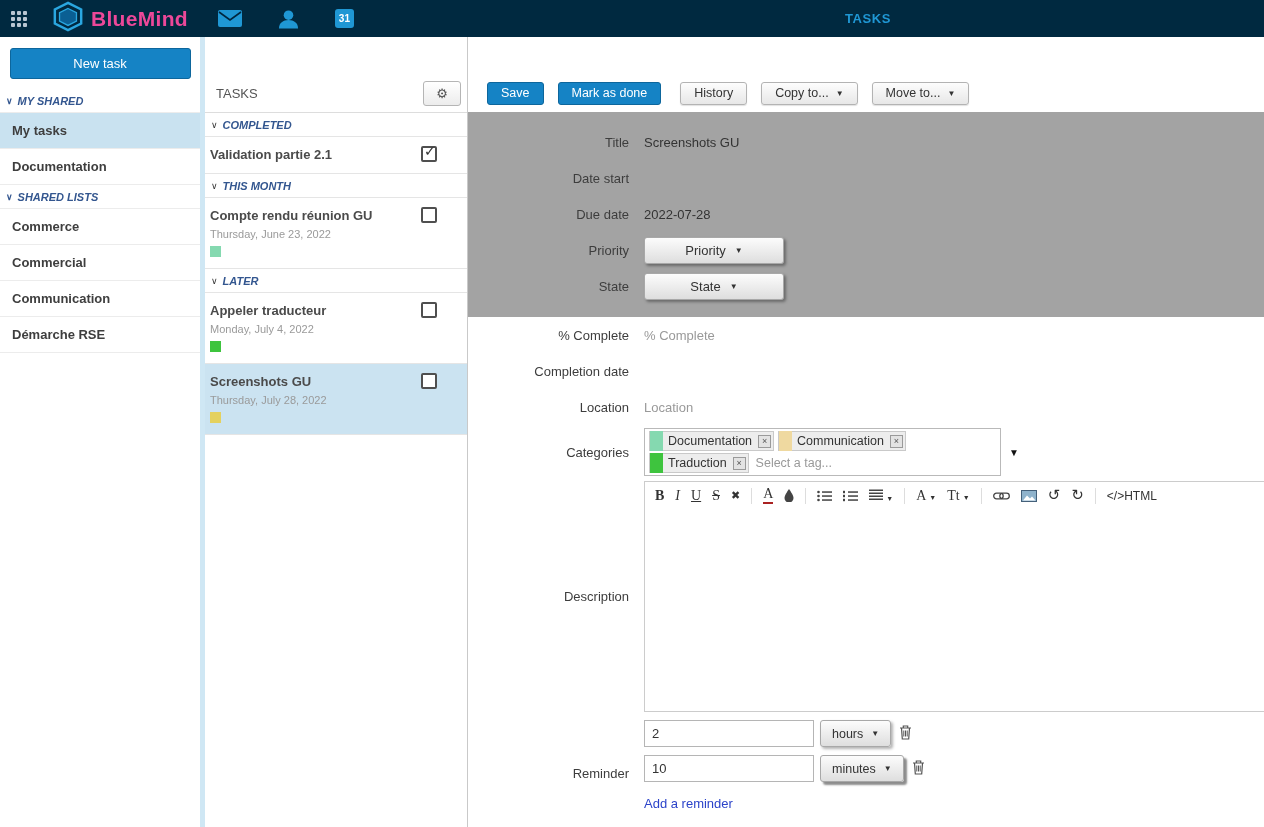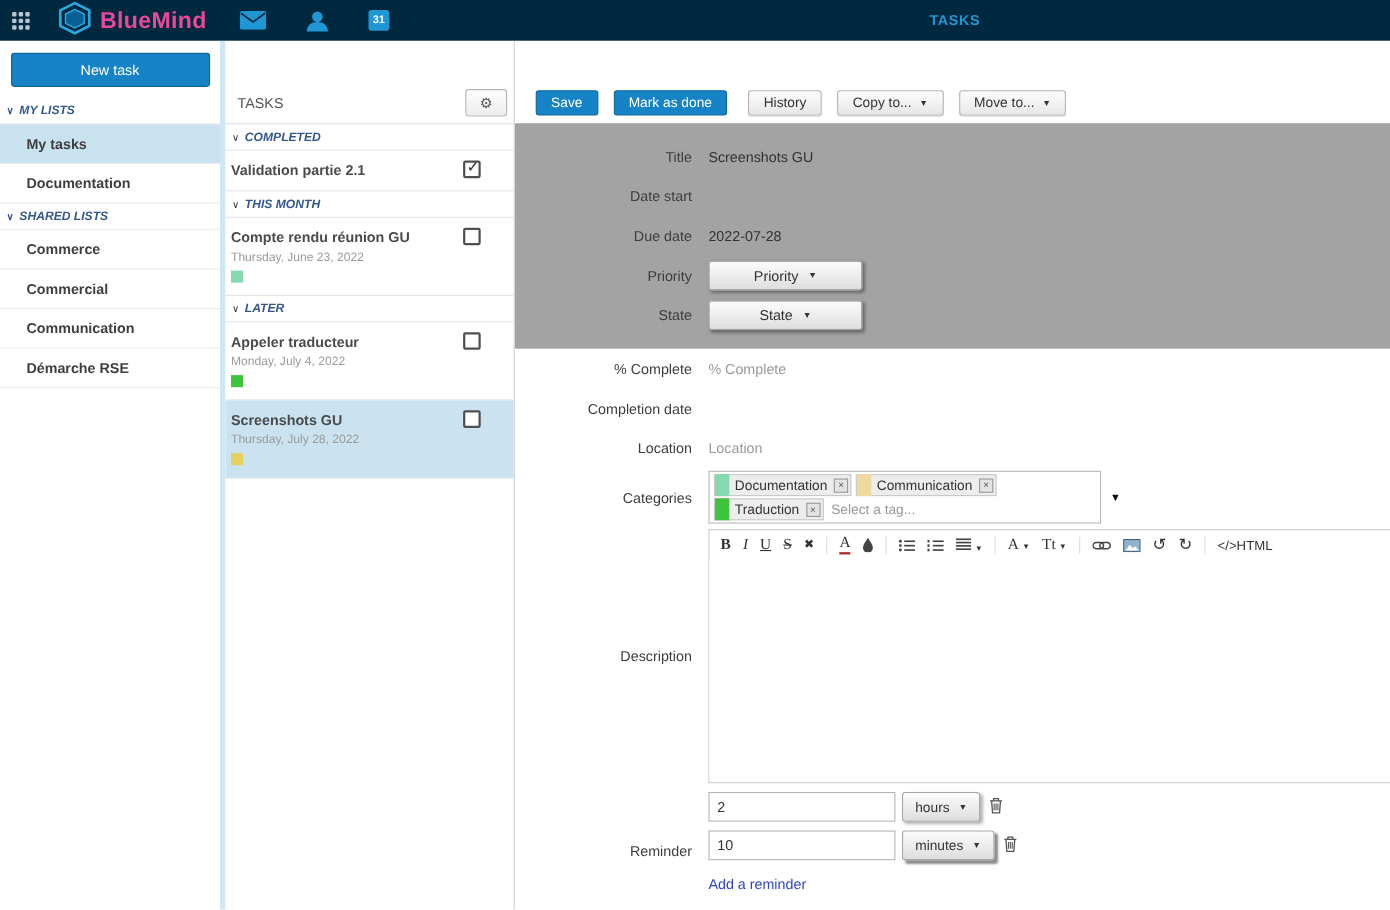--- a/index.html
+++ b/index.html
@@ -21,21 +21,21 @@
   
   .layout { display:flex; height:790px; }
 
   
   .sidebar { width:205px; flex:none; background:#fff; border-right:5px solid #cfe7f4; }
   .new-task-btn { display:block; margin:11px auto 10px; width:181px; height:31px; background:#1583c5;
     border:1px solid #0d669c; border-radius:3px; color:#fff; font-size:13px; font-family:inherit; cursor:pointer; }
   .side-header { display:flex; align-items:center; gap:5px; padding:6px 8px 5px 6px; color:#33568f;
     font-size:11px; font-style:italic; font-weight:bold; border-bottom:1px solid #ececec; cursor:pointer; }
   .chev { font-style:normal; font-size:9px; color:#33568f; }
-  .side-item { padding:10px 24px; font-size:13px; font-weight:bold; color:#3e3e3e;
+  .side-item { padding:10px 12px; font-size:13px; font-weight:bold; color:#3e3e3e;
     border-bottom:1px solid #ececec; cursor:pointer; }
   .side-item.selected { background:#c9e2f0; }
 
   
   .tasklist { width:263px; flex:none; border-right:1px solid #c9c9c9; background:#fff;
     display:flex; flex-direction:column; }
   .tl-header { display:flex; align-items:center; justify-content:space-between;
     padding:44px 6px 6px 11px; border-bottom:1px solid #ddd; }
   .tl-title { font-size:13px; color:#555; }
   .gear-btn { width:38px; height:25px; border:1px solid #b5b5b5; border-radius:3px;
@@ -164,21 +164,21 @@
   <span class="active-app">TASKS</span>
 </div>
 
 <div class="layout">
 
   <aside class="sidebar">
     <button class="new-task-btn">New task</button>
 
     <div class="side-header">
       <span class="chev">∨</span>
-      <span>MY LISTS</span>
+      <span>MY SHARED</span>
     </div>
     <div class="side-item selected">My tasks</div>
     <div class="side-item">Documentation</div>
 
     <div class="side-header">
       <span class="chev">∨</span>
       <span>SHARED LISTS</span>
     </div>
     <div class="side-item">Commerce</div>
     <div class="side-item">Commercial</div>

